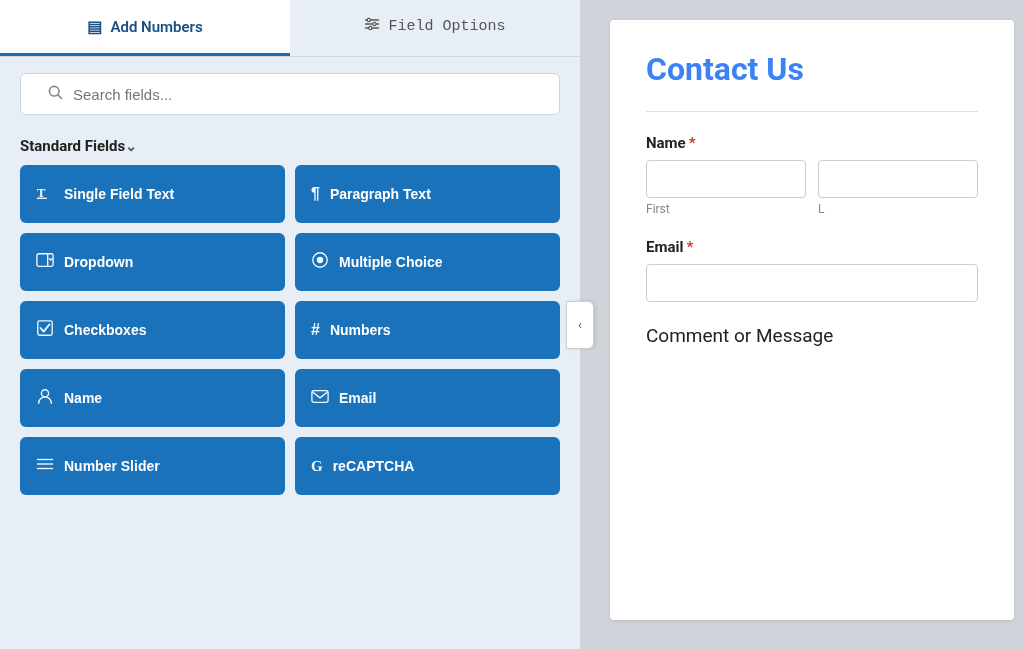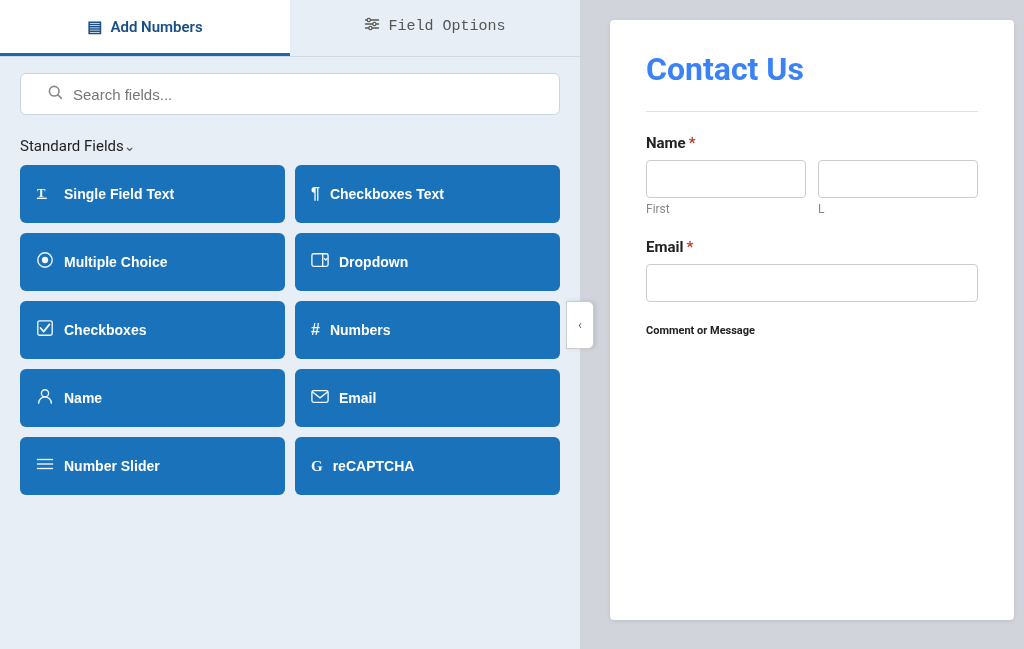--- a/index.html
+++ b/index.html
@@ -84,21 +84,21 @@
       width: 100%;
     }
 
     
     .section-header {
       display: flex;
       align-items: center;
       justify-content: flex-start;
       padding: 14px 20px 10px 20px;
       font-size: 15px;
-      font-weight: 400;
+      font-weight: 700;
       color: #222;
     }
     .chevron {
       color: #555;
       font-size: 14px;
     }
 
     
     .fields-grid {
       display: grid;
@@ -213,22 +213,22 @@
       width: 100%;
       outline: none;
       color: #333;
     }
     .form-sub-label {
       font-size: 12px;
       color: #888;
     }
 
     .form-section-label {
-      font-size: 11px;
-      font-weight: 700;
+      font-size: 19px;
+      font-weight: 400;
       color: #222;
       margin-bottom: 8px;
       display: block;
     }
   </style>
 </head>
 <body>
 
 <div class="left-panel">
 
@@ -276,42 +276,42 @@
         <svg width="18" height="18" viewBox="0 0 20 20" fill="none">
           <text x="1" y="15" font-size="14" fill="white" font-family="serif" font-weight="bold">T</text>
           <line x1="1" y1="17" x2="12" y2="17" stroke="white" stroke-width="1.5"></line>
         </svg>
       </span>
       <span>Single Field Text</span>
     </button>
 
     <button class="field-btn">
       <span class="field-btn-icon">¶</span>
-      <span>Checkboxes Text</span>
-    </button>
-
-    <button class="field-btn">
-      <span class="field-btn-icon">
-        <svg width="18" height="18" viewBox="0 0 20 20" fill="none">
-          <circle cx="10" cy="10" r="8" stroke="white" stroke-width="1.5"></circle>
-          <circle cx="10" cy="10" r="3.5" fill="white"></circle>
-        </svg>
-      </span>
-      <span>Multiple Choice</span>
+      <span>Paragraph Text</span>
     </button>
 
     <button class="field-btn">
       <span class="field-btn-icon">
         <svg width="18" height="18" viewBox="0 0 20 20" fill="none">
           <rect x="1" y="3" width="18" height="14" rx="2" stroke="white" stroke-width="1.5"></rect>
           <line x1="13" y1="3" x2="13" y2="17" stroke="white" stroke-width="1.5"></line>
           <polyline points="14.5,8 16.5,10 18.5,8" stroke="white" stroke-width="1.5" fill="none"></polyline>
         </svg>
       </span>
       <span>Dropdown</span>
+    </button>
+
+    <button class="field-btn">
+      <span class="field-btn-icon">
+        <svg width="18" height="18" viewBox="0 0 20 20" fill="none">
+          <circle cx="10" cy="10" r="8" stroke="white" stroke-width="1.5"></circle>
+          <circle cx="10" cy="10" r="3.5" fill="white"></circle>
+        </svg>
+      </span>
+      <span>Multiple Choice</span>
     </button>
 
     <button class="field-btn">
       <span class="field-btn-icon">
         <svg width="18" height="18" viewBox="0 0 20 20" fill="none">
           <rect x="2" y="2" width="16" height="16" rx="2" stroke="white" stroke-width="1.5"></rect>
           <polyline points="5,10 8.5,14 15,6" stroke="white" stroke-width="2" fill="none" stroke-linecap="round" stroke-linejoin="round"></polyline>
         </svg>
       </span>
       <span>Checkboxes</span>

